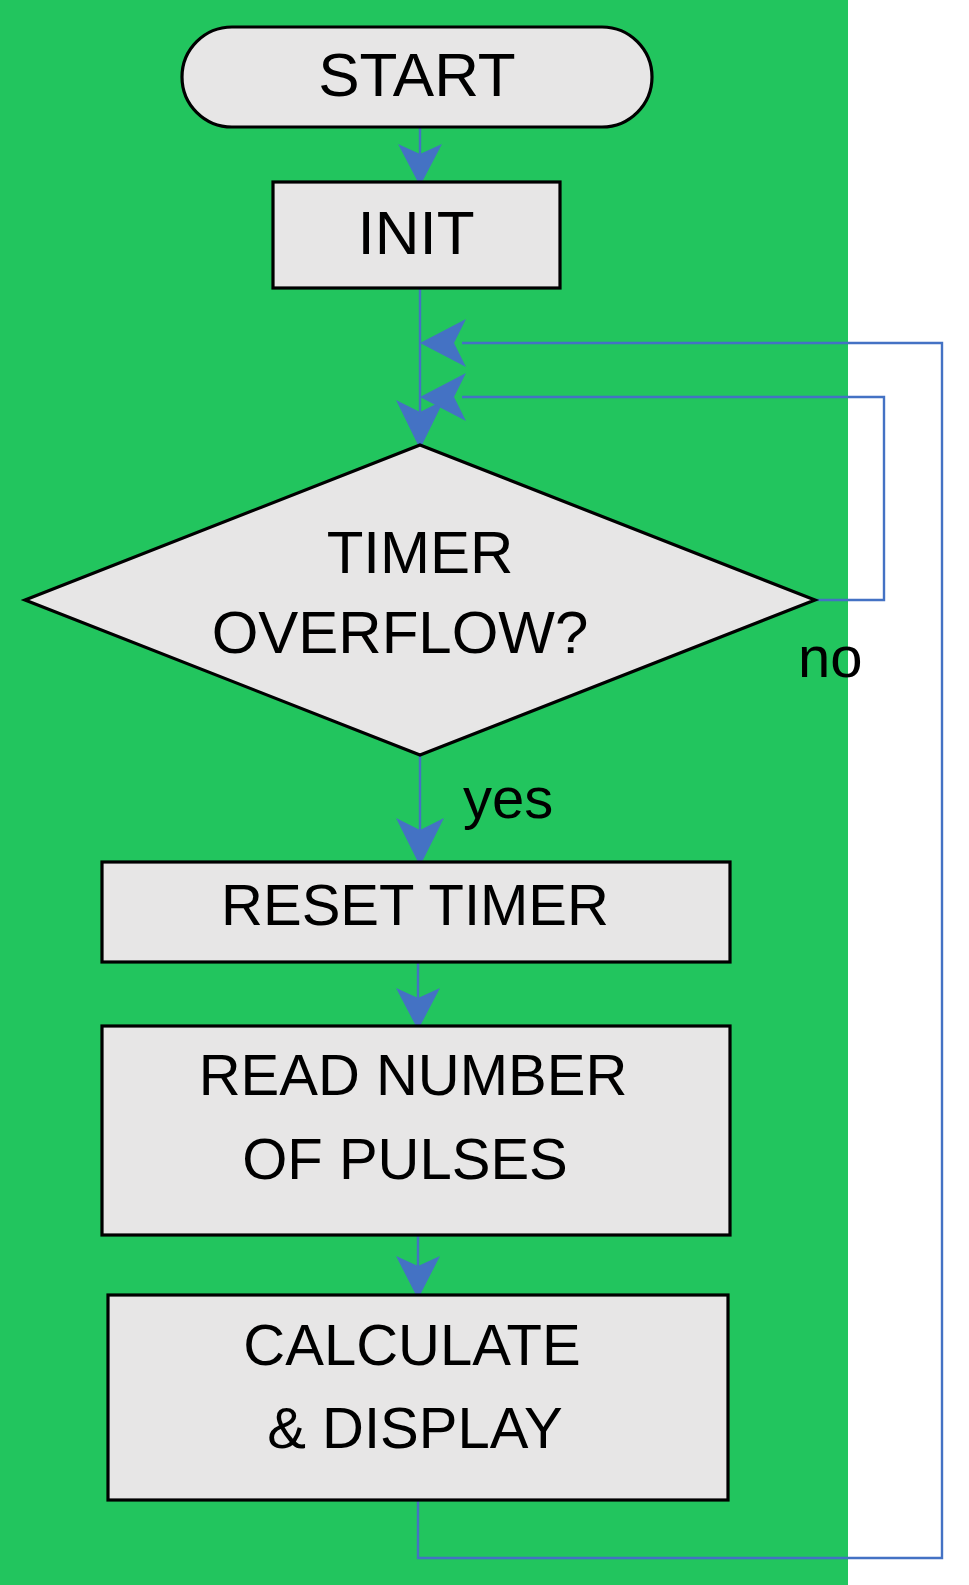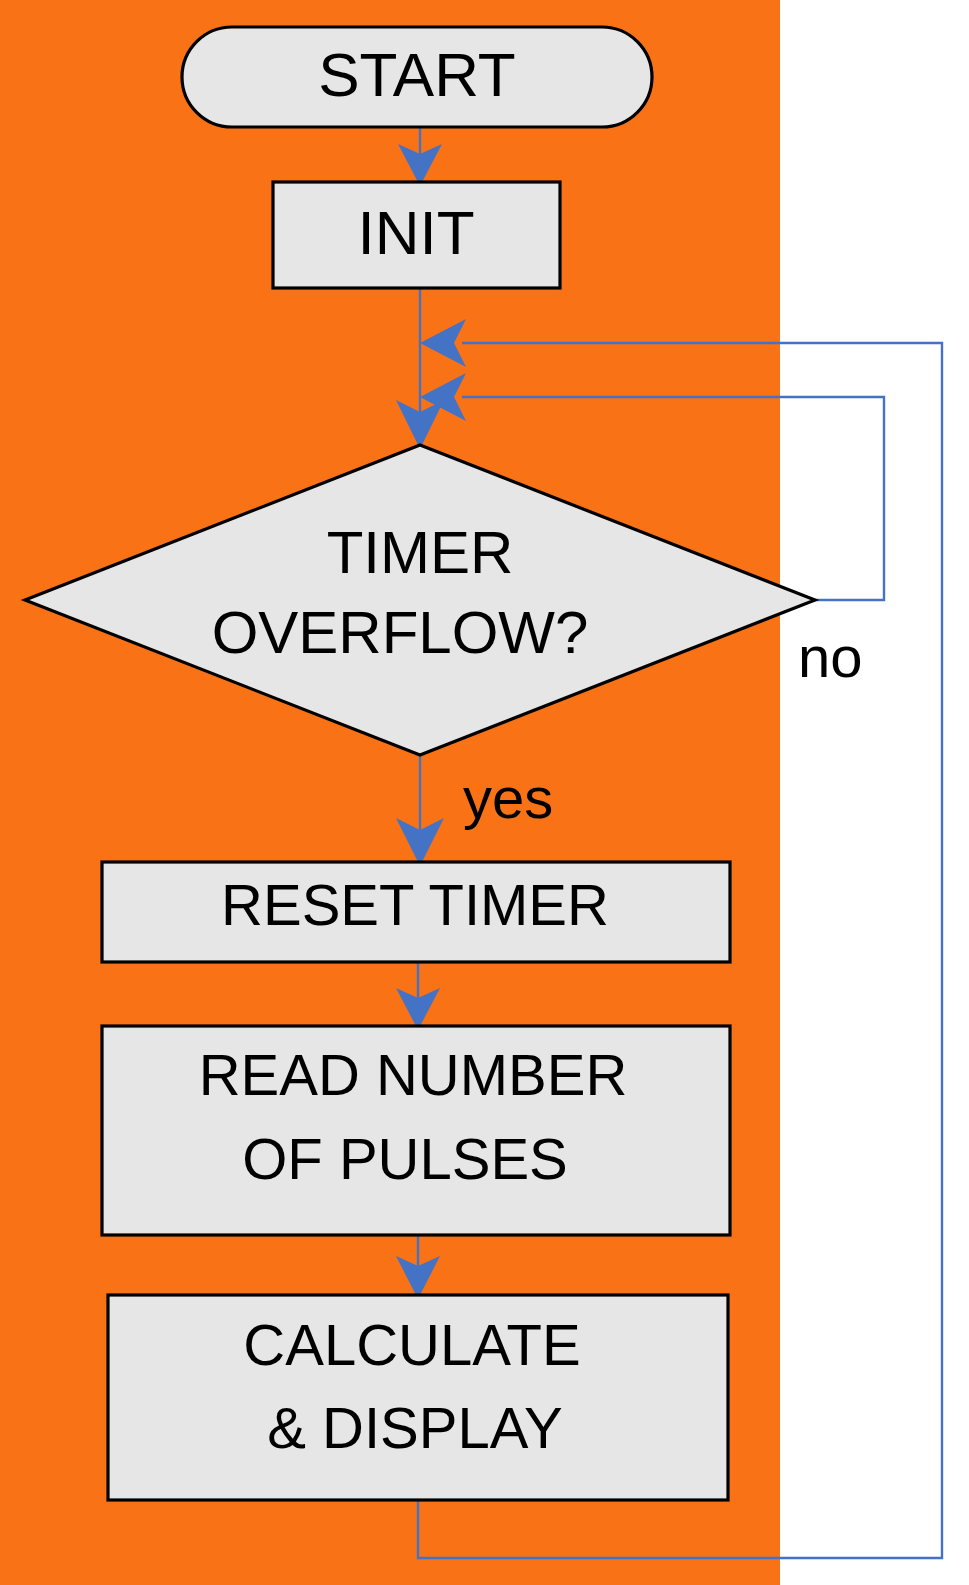--- a/index.html
+++ b/index.html
@@ -8,23 +8,23 @@
     background: #ffffff;
   }
   body {
     width: 969px;
     height: 1585px;
     font-family: "Liberation Sans", sans-serif;
     overflow: hidden;
   }
   #flowchart-root {
     position: relative;
-    width: 780px;
+    width: 848px;
     height: 1585px;
-    background: #f97316;
+    background: #22c55e;
   }
   svg#flow-svg {
     position: absolute;
     top: 0;
     left: 0;
     width: 969px;
     height: 1585px;
     display: block;
   }
   .node-shape {

